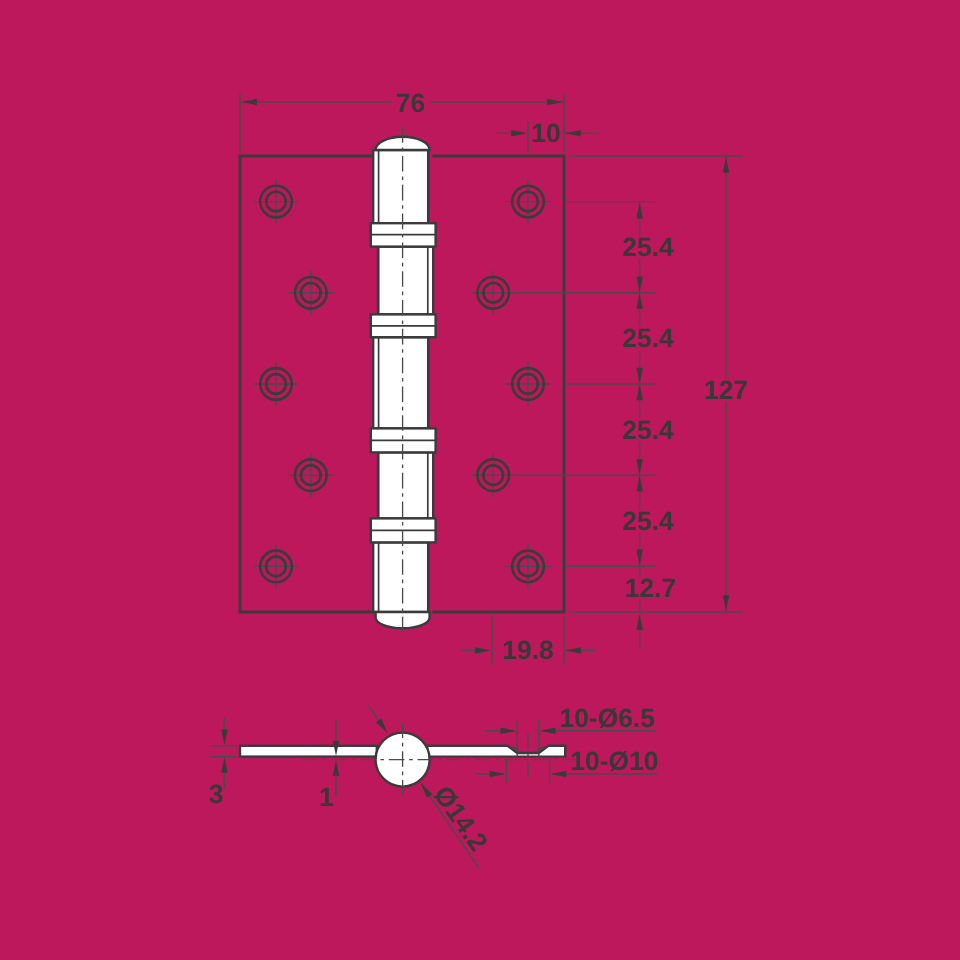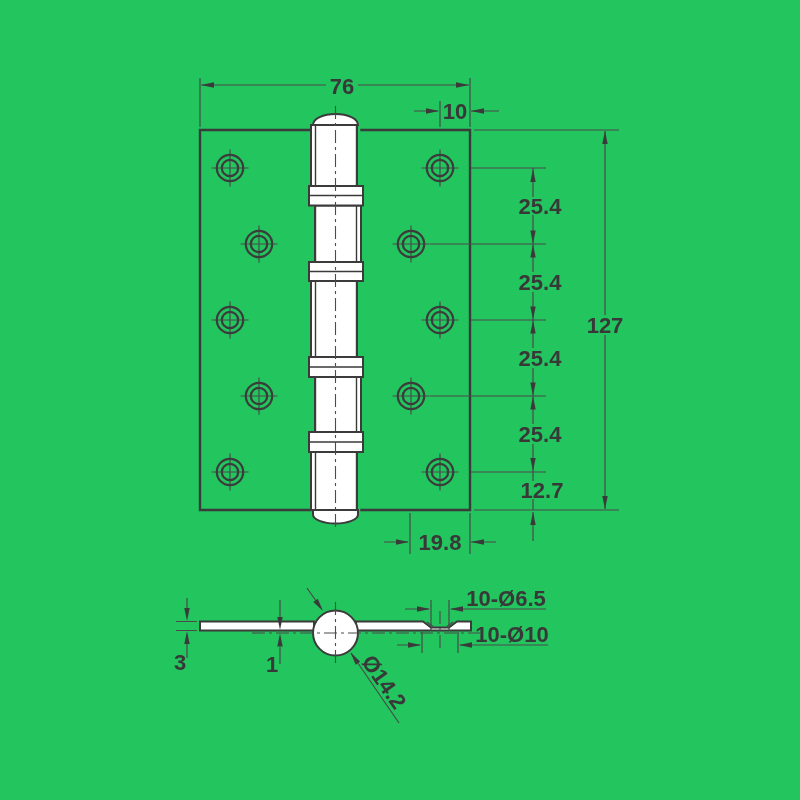--- a/index.html
+++ b/index.html
@@ -1,16 +1,16 @@
 <!DOCTYPE html>
 <html><head>
 <meta charset="utf-8">
 <style>
   html,body{margin:0;padding:0;background:#ffffff;}
-  .stage{width:800px;height:800px;background:#22c55e;position:relative;overflow:hidden;}
+  .stage{width:800px;height:800px;background:#be185d;position:relative;overflow:hidden;}
   svg{display:block;}
   .obj{stroke:#3b3b3b;stroke-width:2.2;fill:none;stroke-linecap:square;}
   .obj24{stroke:#3b3b3b;stroke-width:2.4;fill:none;stroke-linecap:square;}
   .objf{stroke:#3b3b3b;stroke-width:2;fill:#ffffff;}
   .thin{stroke:#3b3b3b;stroke-width:1.4;fill:none;}
   .dim{stroke:#4a4a4a;stroke-width:1.2;fill:none;}
   .cl{stroke:#4a4a4a;stroke-width:1.1;fill:none;stroke-dasharray:13 4 3 4;}
   .ah{fill:#3a3a3a;stroke:none;}
   .lbl{font-family:"Liberation Sans",sans-serif;font-weight:bold;font-size:22px;fill:#383838;}
 </style>

